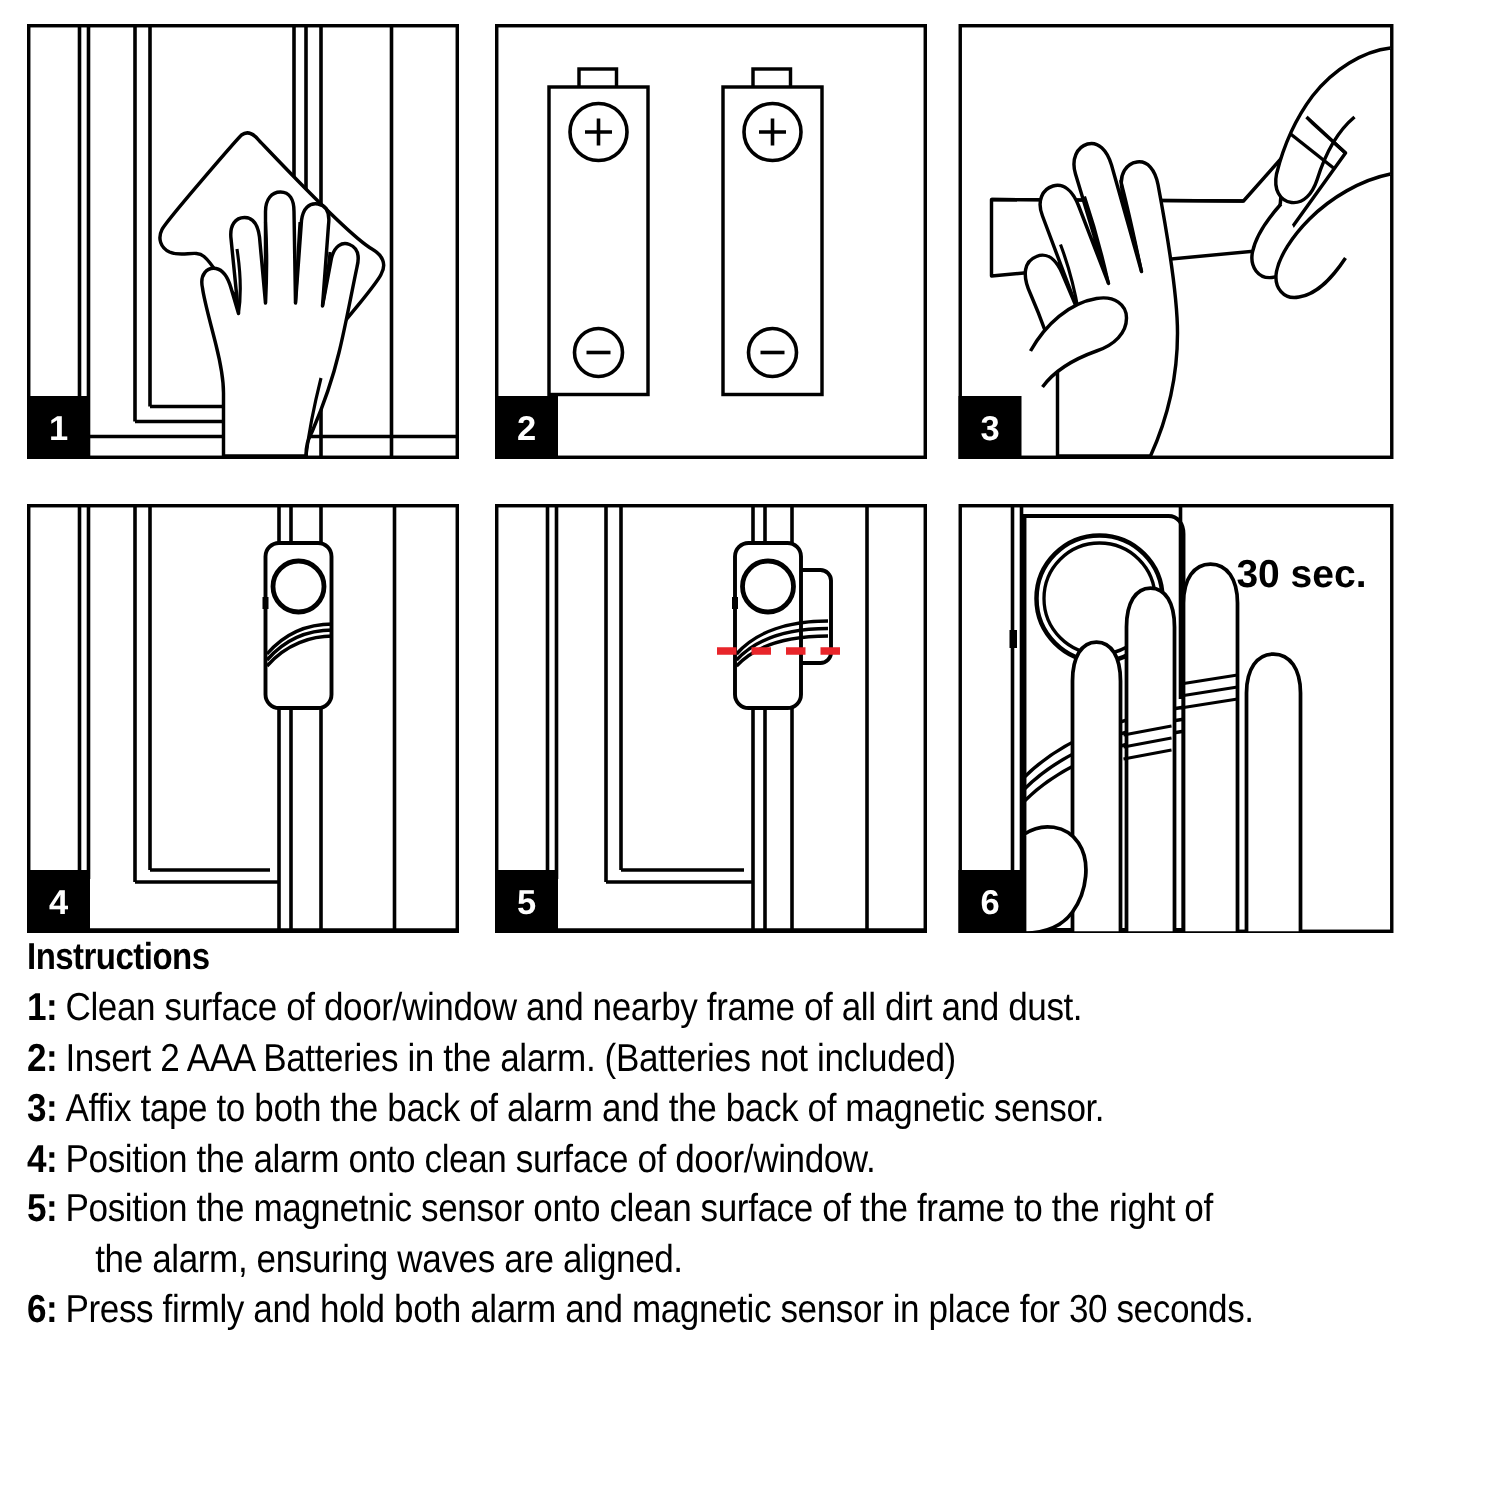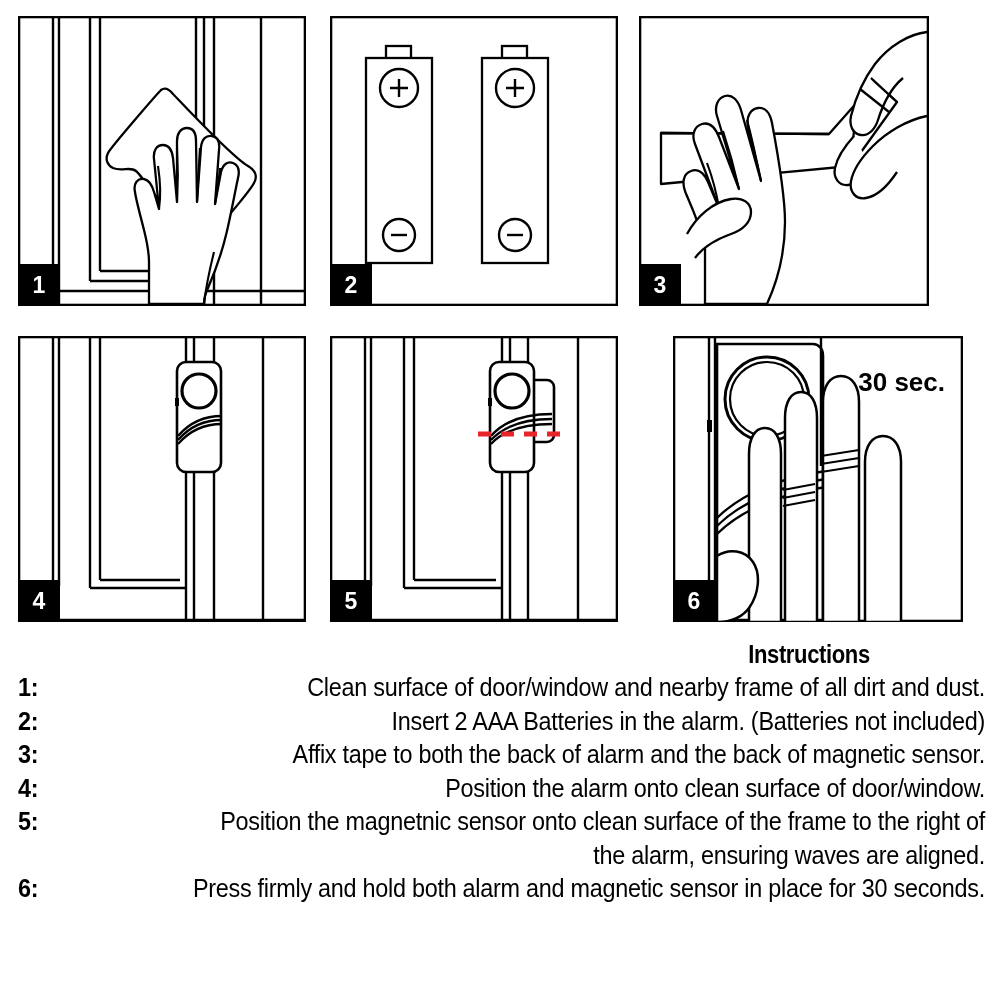--- a/index.html
+++ b/index.html
@@ -31,23 +31,22 @@
   .panel {
     position: absolute;
     background: #ffffff;
   }
   .panel svg {
     display: block;
   }
   .instructions {
     position: absolute;
     left: 18px;
-    top: 639px;
+    top: 623px;
     width: 968px;
-    text-align: right;
   }
   .inst-title {
     font-family: "Liberation Sans", sans-serif;
     font-weight: bold;
     font-size: 25px;
     letter-spacing: -0.4px;
     line-height: 30px;
     margin: 0 0 2px 0;
     transform: scaleX(0.88);
     transform-origin: left center;
@@ -267,21 +266,21 @@
           </g>
         </g>
 
         <line x1="148" y1="98" x2="238" y2="98" stroke="#e8252a" stroke-width="5" stroke-dasharray="13 10" stroke-linecap="butt"></line>
       </svg>
       <div style="position:absolute; left:0px; top:244px; width:42px; height:42px; background:#000;">
         <span style="display:block; text-align:center; line-height:42px; color:#fff; font-weight:bold; font-size:23px; font-family:'Liberation Sans', sans-serif;">5</span>
       </div>
     </div>
 
-    <div class="panel" style="left:639px; top:336px;margin-left:34px;">
+    <div class="panel" style="left:639px; top:336px;">
       <svg width="290" height="286" viewBox="0 0 290 286">
         <rect x="1" y="1" width="288" height="284" fill="#ffffff" stroke="#000" stroke-width="2.6"></rect>
 
         <g fill="none" stroke="#000" stroke-width="2.4">
           <line x1="36" y1="2" x2="36" y2="284"></line>
           <line x1="42" y1="2" x2="42" y2="284"></line>
         </g>
 
         <g>
           <path d="M44 8 L140 8 C146 8 150 13 150 20 L150 284 L44 284 Z" fill="#ffffff" stroke="#000" stroke-width="2.6"></path>

